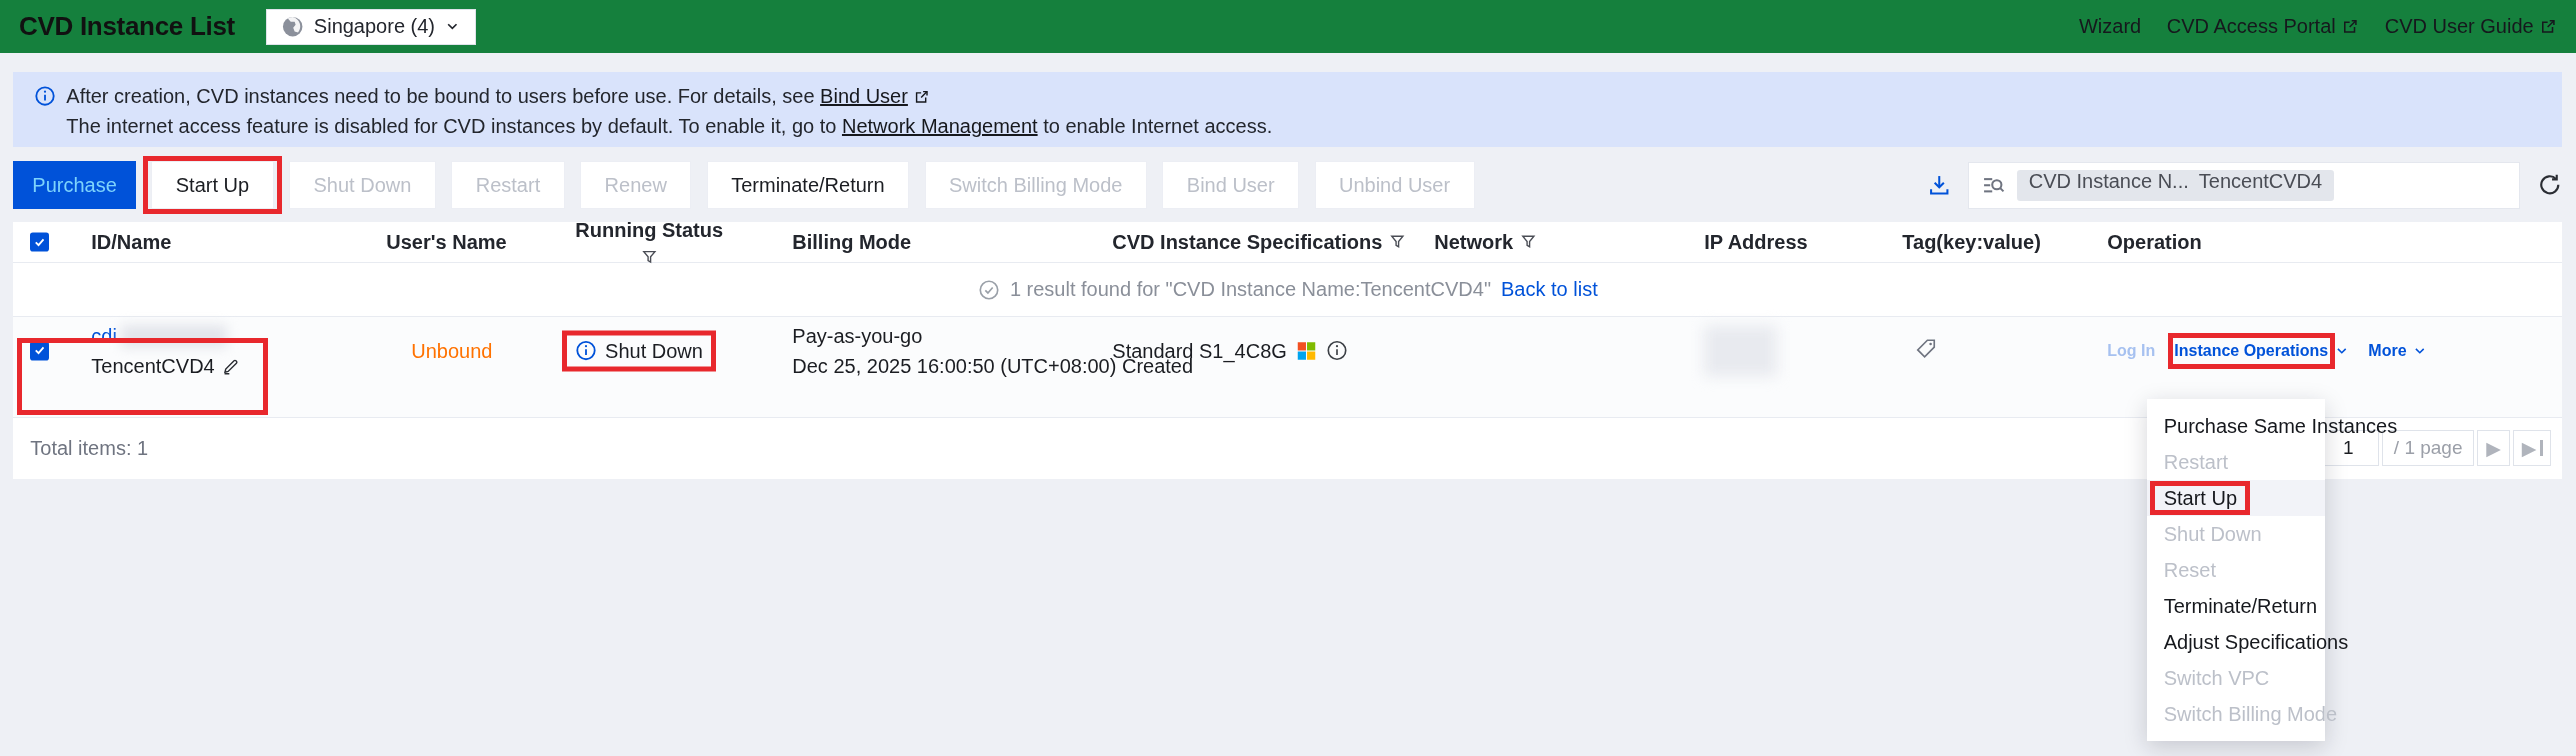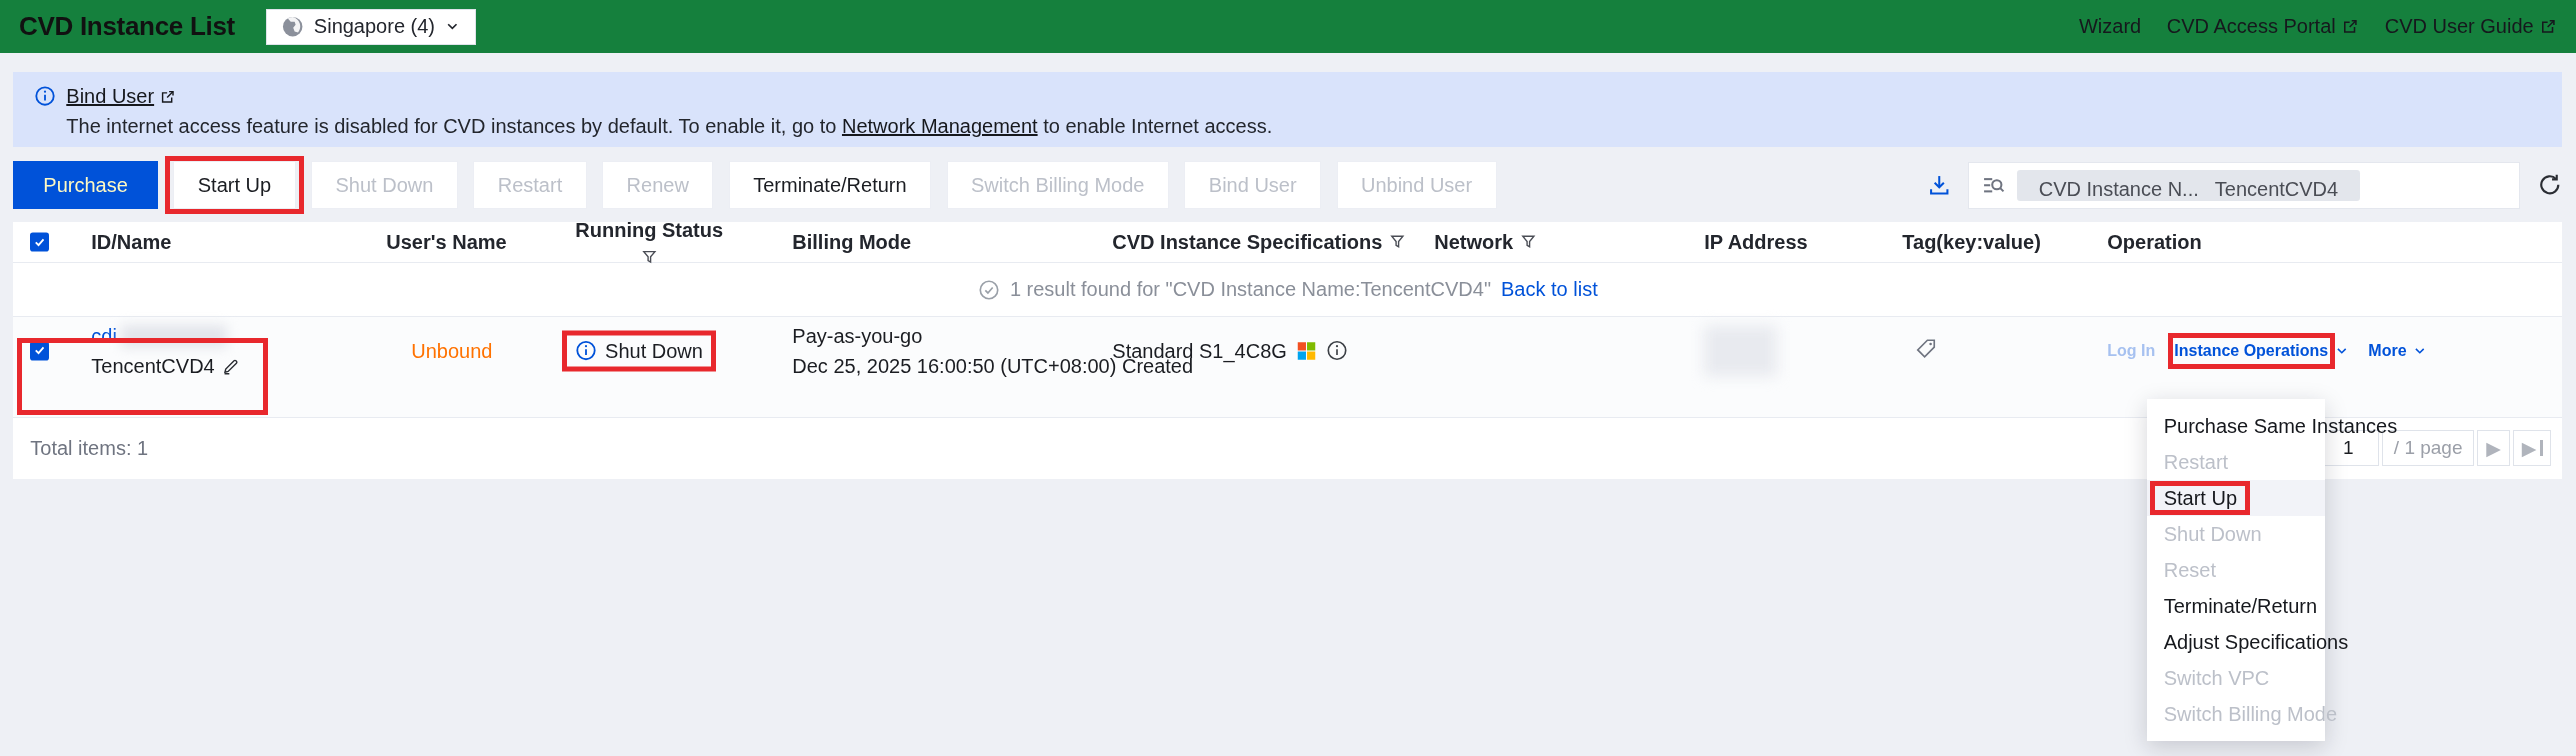--- a/index.html
+++ b/index.html
@@ -25,27 +25,27 @@
   .banner .line.indent { padding-left:32px; }
   .banner p { font-size:20px; color:#23262d; display:flex; align-items:center; gap:5.6px; white-space:nowrap; }
   .banner a.u { color:#16181d; text-decoration:underline; cursor:pointer; }
 
   
   .toolbar { position:absolute; left:13.3px; top:161px; width:2549px; height:48px;
              display:flex; align-items:center; gap:15.6px; }
   .btn { height:48px; padding:0 23.4px; background:#fff; border:1.1px solid #eceef4;
          font-size:20px; font-family:inherit; color:#1b1d22; cursor:pointer; white-space:nowrap;
          display:flex; align-items:center; gap:7.8px; }
-  .btn.primary { background:#0052d9; border-color:#0052d9; color:#fef9c3; padding:0 29px; }
+  .btn.primary { background:#0052d9; border-color:#0052d9; color:#7dd3fc; padding:0 18px; }
   .btn.disabled { color:#bcc0c9; cursor:default; }
   .toolbar-right { margin-left:auto; display:flex; align-items:center; gap:16.7px; }
   .searchbox { width:552px; height:47px; background:#fff; border:1.1px solid #e4e7ee;
                display:flex; align-items:center; gap:11px; padding:0 12.2px; }
-  .search-pill { background:#e3e6ec; border-radius:3.3px; height:31px; display:flex; align-items:flex-end;
-                 gap:16px; padding:0 22px; font-size:20px; color:#4a4d55; white-space:nowrap; }
+  .search-pill { background:#e3e6ec; border-radius:3.3px; height:31px; display:flex; align-items:flex-start;
+                 gap:10px; padding:0 12px; font-size:20px; color:#4a4d55; white-space:nowrap; }
 
   
   .card { position:absolute; left:13.3px; top:222px; width:2549px; height:257px; background:#fff; }
   .row { position:relative; width:100%; }
   .thead { height:40px; }
   .th { position:absolute; top:50%; transform:translateY(-50%); font-size:20px; font-weight:700;
         color:#23262d; display:flex; align-items:center; gap:6.7px; white-space:nowrap; }
   .result-row { height:54px; border-top:1.1px solid #e8ebf1; display:flex; align-items:center;
                 justify-content:center; gap:10px; }
   .result-row .txt { font-size:20px; color:#8a8f99; }
@@ -157,20 +157,21 @@
   <section class="banner">
     <div class="line">
       <span class="icon">
         <svg width="22" height="22" viewBox="0 0 24 24" fill="none" stroke="#0052d9" stroke-width="2">
             <circle cx="12" cy="12" r="9.5"></circle>
             <line x1="12" y1="10.5" x2="12" y2="17"></line>
             <circle cx="12" cy="7.3" r="1.2" fill="#0052d9" stroke="none"></circle>
           </svg>
       </span>
       <p>
+        <span>After creation, CVD instances need to be bound to users before use. For details, see</span>
         <a class="u">Bind User</a>
         <span class="icon">
           <svg width="15.6" height="15.6" viewBox="0 0 24 24" fill="none" stroke="#16181d" stroke-width="2.2">
               <path d="M18 13v7H4V6h7"></path>
               <path d="M14 4h6v6"></path>
               <path d="M20 4l-9 9"></path>
             </svg>
         </span>
       </p>
     </div>

